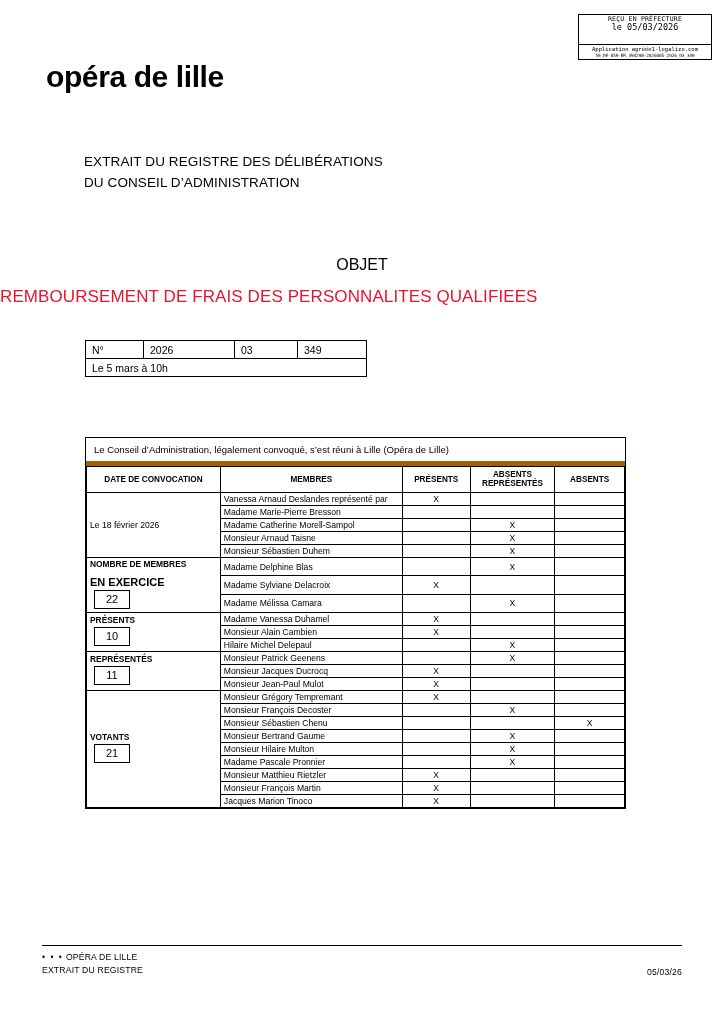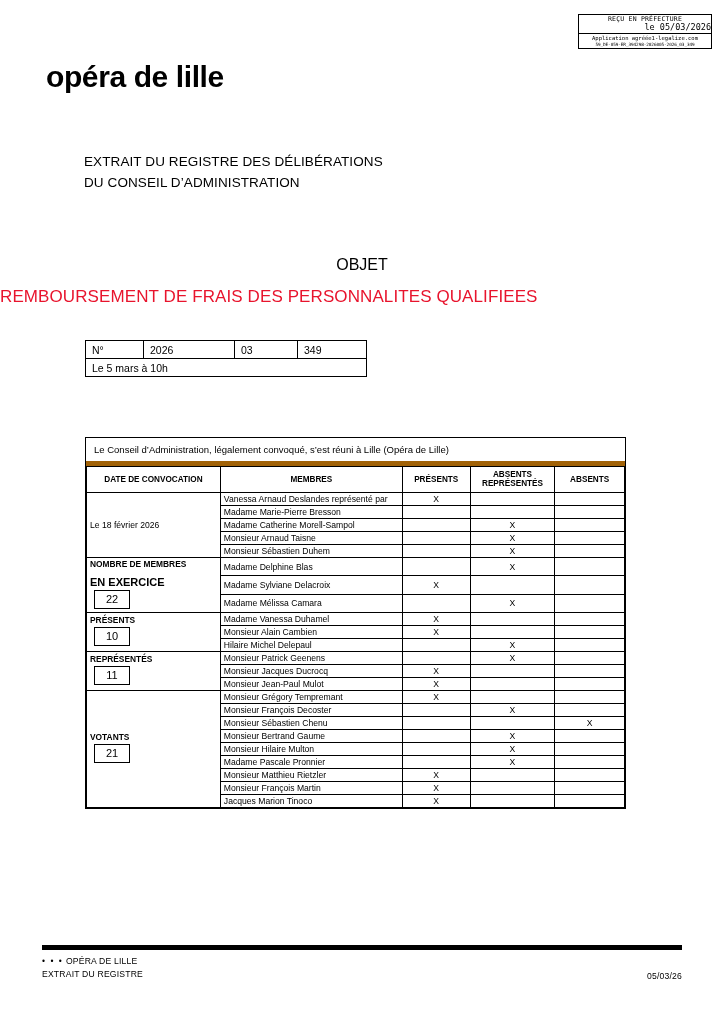--- a/index.html
+++ b/index.html
@@ -30,22 +30,21 @@
   .stamp-row1 {
     font-size: 6.5px;
     letter-spacing: .2px;
     padding-top: 1px;
     font-family: "DejaVu Sans Mono", monospace;
   }
   .stamp-row2 {
     font-size: 8.5px;
     font-family: "DejaVu Sans Mono", monospace;
     border-bottom: 1px solid #000;
-    padding-bottom: 0;
-    text-align: right;
+    padding-bottom: 11px;
   }
   .stamp-row3 {
     font-size: 5.5px;
     font-family: "DejaVu Sans Mono", monospace;
     padding: 1px 0 0 0;
   }
   .stamp-row4 {
     font-size: 4.4px;
     font-family: "DejaVu Sans Mono", monospace;
     padding-bottom: 1px;
@@ -162,21 +161,21 @@
     font-size: 11px;
     margin: 2px 0 2px 4px;
   }
 
   
   .footer {
     position: absolute;
     left: 42px;
     top: 945px;
     width: 640px;
-    border-top: 5px solid #000000;
+    border-top: 1px solid #000000;
     padding-top: 6px;
     font-size: 8.6px;
     letter-spacing: .2px;
   }
   .footer .line1 { margin-bottom: 3px; }
   .footer .dots { letter-spacing: 1.5px; }
   .footer-date {
     position: absolute;
     right: 0;
     top: 15px;

